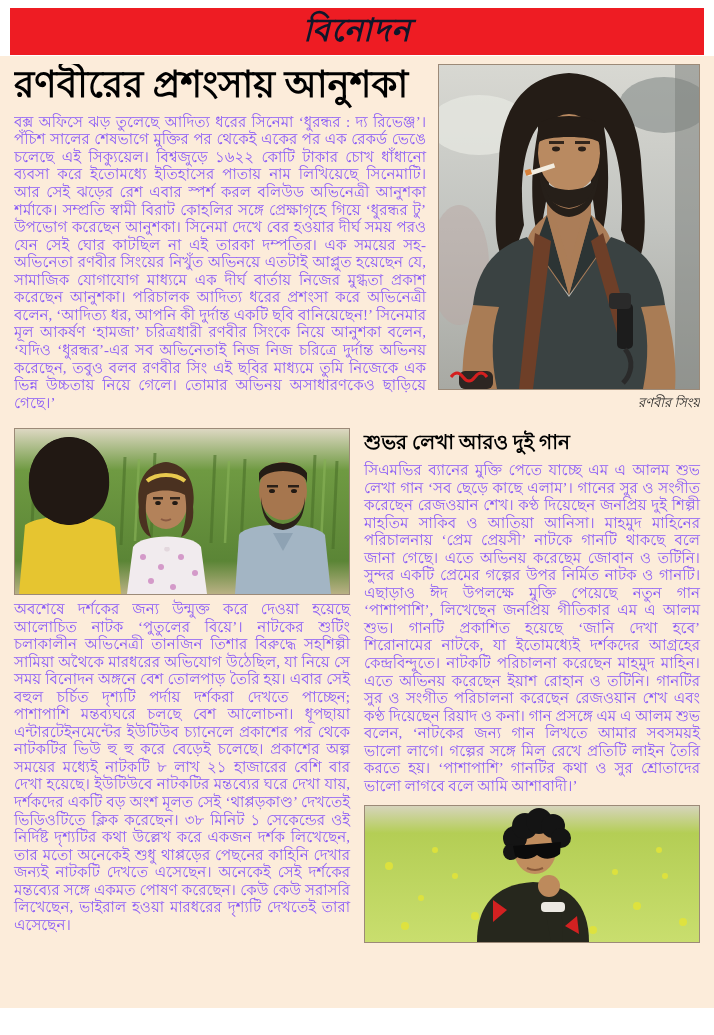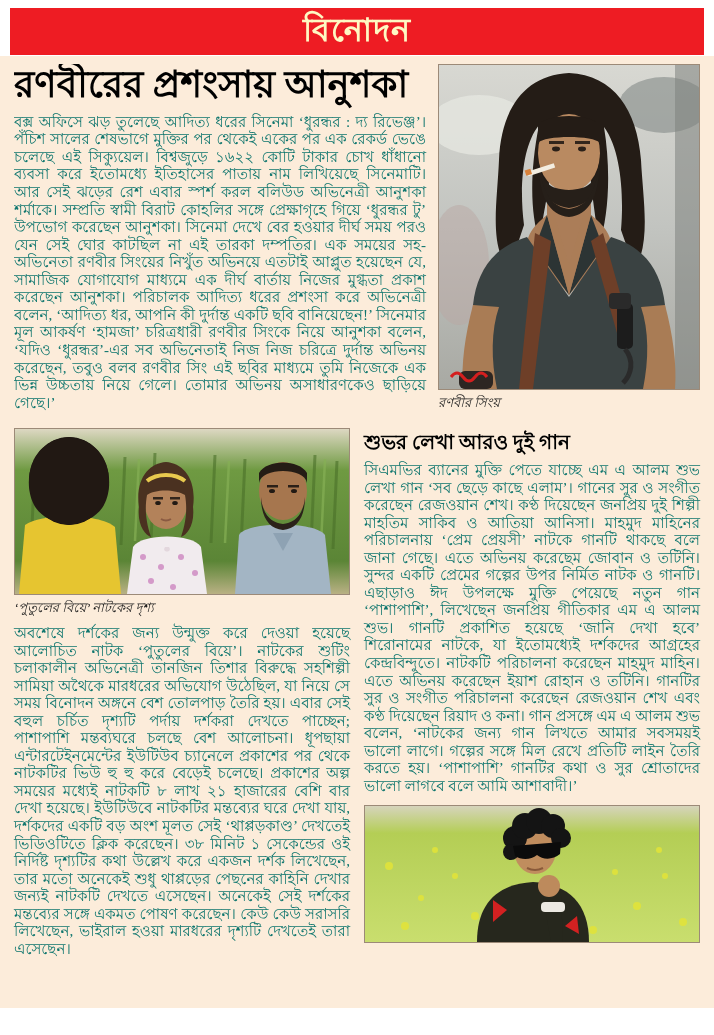--- a/index.html
+++ b/index.html
@@ -8,48 +8,48 @@
     width: 714px; height: 1035px; background: #ffffff;
     position: relative; overflow: hidden;
     font-family: "Liberation Serif", "DejaVu Serif", serif;
   }
   .banner {
     margin: 8px 10px 0 10px; height: 47px;
     background: #ee1c23;
     display: flex; align-items: center; justify-content: center;
   }
   .banner .masthead-text {
-    color: #fef9c3; font-size: 32px; font-weight: bold;
+    color: #0f172a; font-size: 32px; font-style: italic; font-weight: bold;
     letter-spacing: 1px;
   }
   .content {
     margin-top: 1px; background: #fcecda;
     padding: 8px 14px 16px 14px;
     min-height: 952px;
   }
   h1.headline {
     font-size: 37px; line-height: 1.05; margin: 2px 8px 9px 0;
     font-weight: bold; color: #000;
   }
   h2.headline {
     font-size: 20px; line-height: 1.05; margin: 4px 0 9px 0;
     font-weight: bold; color: #000;
   }
   p.body-text {
     font-size: 15px; line-height: 1.17; text-align: justify;
-    color: #0f766e; margin: 0;
+    color: #8b5cf6; margin: 0;
   }
   figure { margin: 0; }
   .photo-frame { border: 1px solid #9c8a78; background: #ddd; }
   .photo-frame svg { display: block; }
   figcaption {
     font-size: 13px; font-style: italic; color: #1d1d1d;
     padding-top: 3px;
   }
-  .fig-right { float: right; width: 262px; margin: 0 0 2px 12px; }
+  .fig-right { float: right; width: 262px; margin: 0 0 2px 12px; text-align: right; }
   .article-top { overflow: hidden; }
   .columns { display: flex; gap: 14px; clear: both; padding-top: 12px; }
   .col { width: 336px; flex: 0 0 336px; }
   .col .photo-figure { margin-bottom: 6px; }
   .col-right .photo-figure { margin-top: 10px; }
 </style>
 </head>
 <body>
 
 <div class="page">
@@ -180,21 +180,20 @@
               <rect x="155" y="68" width="10" height="2.5" fill="#33261c"></rect>
               <ellipse cx="143" cy="74" rx="2.8" ry="2" fill="#221a14"></ellipse>
               <ellipse cx="160" cy="74" rx="2.8" ry="2" fill="#221a14"></ellipse>
               <path d="M146,90 Q151,93 156,90" stroke="#8a5a42" stroke-width="2" fill="none"></path>
 
               <path d="M10,96 C26,84 84,84 100,98 L106,165 L4,165 Z" fill="#e6c530"></path>
               <ellipse cx="54" cy="52" rx="40" ry="44" fill="#1c1511"></ellipse>
               <path d="M54,8 C80,10 96,30 94,58 C92,80 80,92 54,96 C28,92 16,80 14,58 C12,30 28,10 54,8 Z" fill="#211813"></path>
             </svg>
           </div>
-          <figcaption>‘পুতুলের বিয়ে’ নাটকের দৃশ্য</figcaption>
         </figure>
         <p class="body-text">অবশেষে দর্শকের জন্য উন্মুক্ত করে দেওয়া হয়েছে আলোচিত নাটক ‘পুতুলের বিয়ে’। নাটকের শুটিং চলাকালীন অভিনেত্রী তানজিন তিশার বিরুদ্ধে সহশিল্পী সামিয়া অথৈকে মারধরের অভিযোগ উঠেছিল, যা নিয়ে সে সময় বিনোদন অঙ্গনে বেশ তোলপাড় তৈরি হয়। এবার সেই বহুল চর্চিত দৃশ্যটি পর্দায় দর্শকরা দেখতে পাচ্ছেন; পাশাপাশি মন্তব্যঘরে চলছে বেশ আলোচনা। ধূপছায়া এন্টারটেইনমেন্টের ইউটিউব চ্যানেলে প্রকাশের পর থেকে নাটকটির ভিউ হু হু করে বেড়েই চলেছে। প্রকাশের অল্প সময়ের মধ্যেই নাটকটি ৮ লাখ ২১ হাজারের বেশি বার দেখা হয়েছে। ইউটিউবে নাটকটির মন্তব্যের ঘরে দেখা যায়, দর্শকদের একটি বড় অংশ মূলত সেই ‘থাপ্পড়কাণ্ড’ দেখতেই ভিডিওটিতে ক্লিক করেছেন। ৩৮ মিনিট ১ সেকেন্ডের ওই নির্দিষ্ট দৃশ্যটির কথা উল্লেখ করে একজন দর্শক লিখেছেন, তার মতো অনেকেই শুধু থাপ্পড়ের পেছনের কাহিনি দেখার জন্যই নাটকটি দেখতে এসেছেন। অনেকেই সেই দর্শকের মন্তব্যের সঙ্গে একমত পোষণ করেছেন। কেউ কেউ সরাসরি লিখেছেন, ভাইরাল হওয়া মারধরের দৃশ্যটি দেখতেই তারা এসেছেন।</p>
       </section>
 
       <section class="col col-right">
         <h2 class="headline">শুভর লেখা আরও দুই গান</h2>
         <p class="body-text">সিএমভির ব্যানের মুক্তি পেতে যাচ্ছে এম এ আলম শুভ লেখা গান ‘সব ছেড়ে কাছে এলাম’। গানের সুর ও সংগীত করেছেন রেজওয়ান শেখ। কণ্ঠ দিয়েছেন জনপ্রিয় দুই শিল্পী মাহতিম সাকিব ও আতিয়া আনিসা। মাহমুদ মাহিনের পরিচালনায় ‘প্রেম প্রেয়সী’ নাটকে গানটি থাকছে বলে জানা গেছে। এতে অভিনয় করেছেম জোবান ও তটিনি। সুন্দর একটি প্রেমের গল্পের উপর নির্মিত নাটক ও গানটি। এছাড়াও ঈদ উপলক্ষে মুক্তি পেয়েছে নতুন গান ‘পাশাপাশি’, লিখেছেন জনপ্রিয় গীতিকার এম এ আলম শুভ। গানটি প্রকাশিত হয়েছে ‘জানি দেখা হবে’ শিরোনামের নাটকে, যা ইতোমধ্যেই দর্শকদের আগ্রহের কেন্দ্রবিন্দুতে। নাটকটি পরিচালনা করেছেন মাহমুদ মাহিন। এতে অভিনয় করেছেন ইয়াশ রোহান ও তটিনি। গানটির সুর ও সংগীত পরিচালনা করেছেন রেজওয়ান শেখ এবং কণ্ঠ দিয়েছেন রিয়াদ ও কনা। গান প্রসঙ্গে এম এ আলম শুভ বলেন, ‘নাটকের জন্য গান লিখতে আমার সবসময়ই ভালো লাগে। গল্পের সঙ্গে মিল রেখে প্রতিটি লাইন তৈরি করতে হয়। ‘পাশাপাশি’ গানটির কথা ও সুর শ্রোতাদের ভালো লাগবে বলে আমি আশাবাদী।’</p>
         <figure class="photo-figure">
           <div class="photo-frame">
             <svg width="334" height="136" viewBox="0 0 334 136" xmlns="http://www.w3.org/2000/svg">

